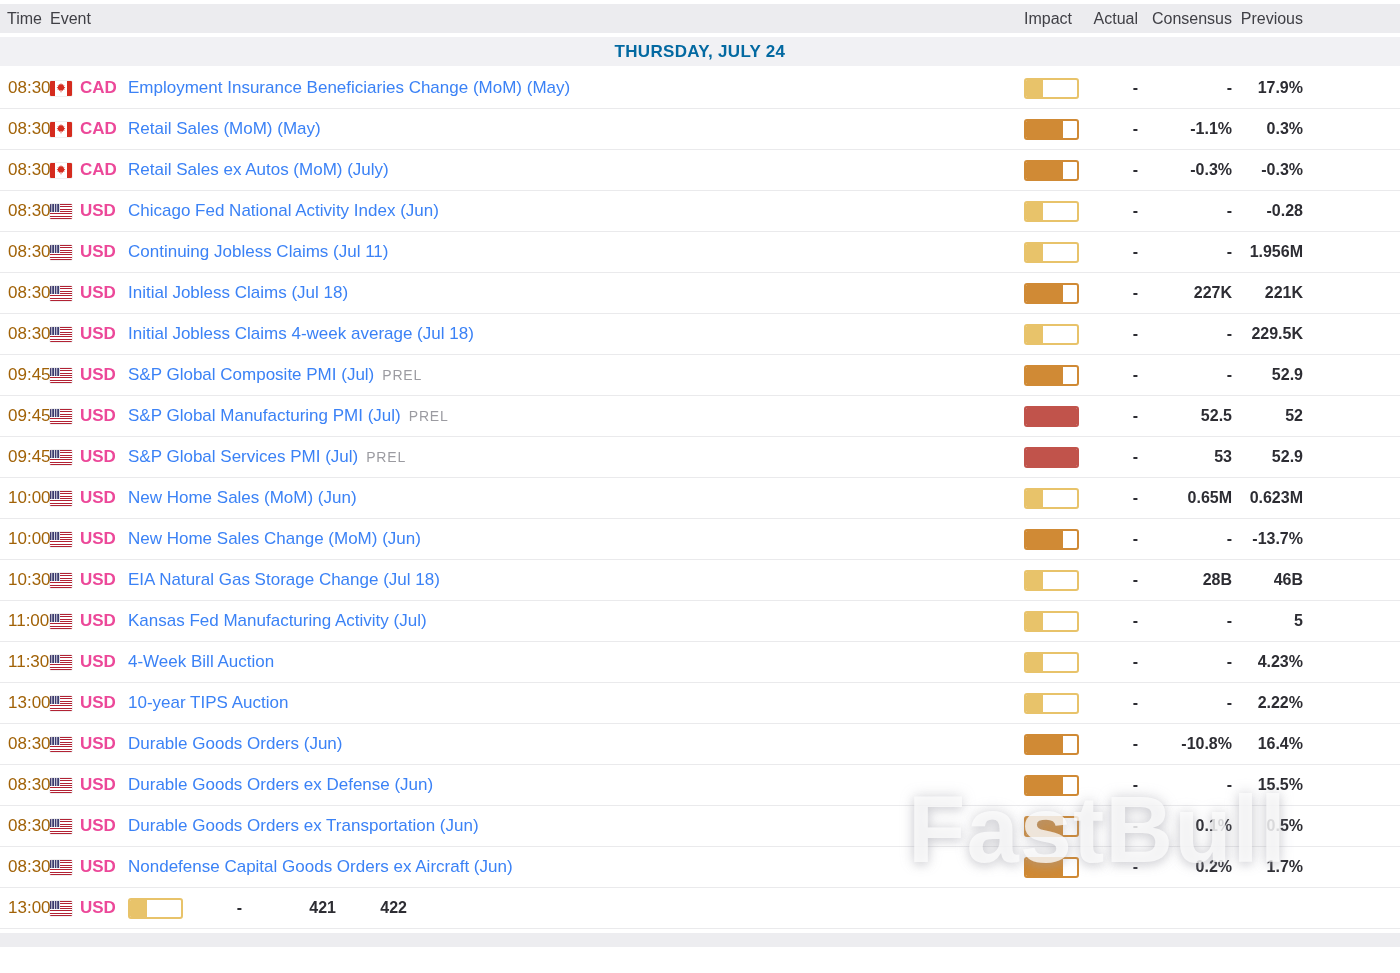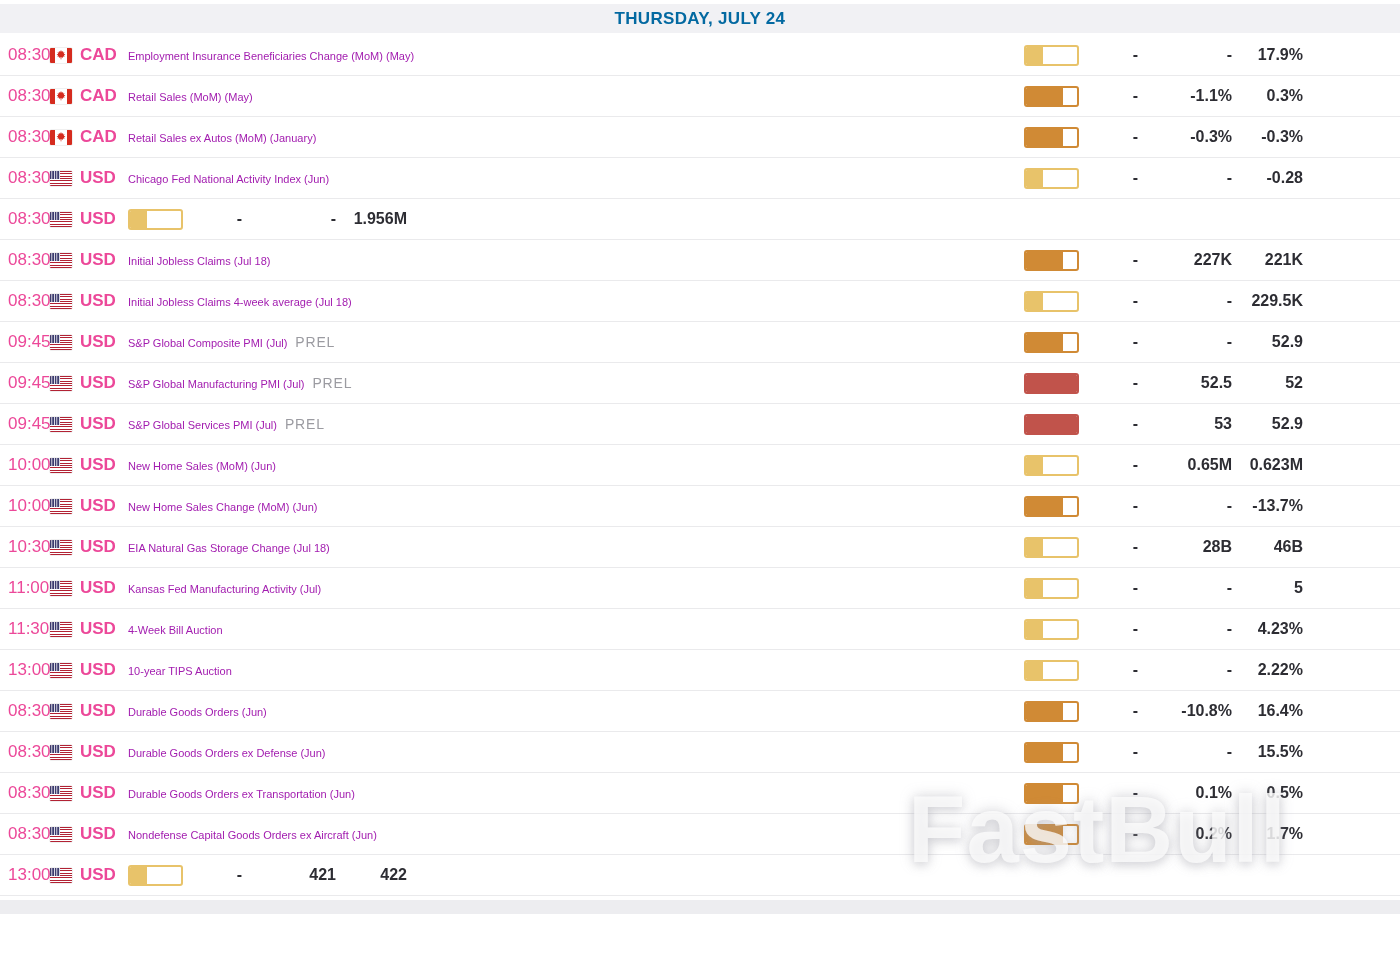--- a/index.html
+++ b/index.html
@@ -27,23 +27,23 @@
   .header-row .c-event { flex:1; }
 
   
   .day-separator { height:29px; margin:4px 0 2px 0; background:#f1f1f4;
     display:flex; align-items:center; justify-content:center; }
   .day-label { font-size:17px; font-weight:bold; color:#0369a1; letter-spacing:0.3px; }
 
   
   .event-row { display:flex; align-items:center; height:41px;
     border-bottom:1px solid #eaeaec; background:#fff; cursor:pointer; }
-  .event-row .c-time { font-size:17px; color:#ec4899;padding-left:8px; }
+  .event-row .c-time { font-size:17px; color:#a16207;padding-left:8px; }
   .event-row .c-cur { font-size:17px; color:#ec4899; }
-  .event-name { font-size:11px; color:#a21caf; }
+  .event-name { font-size:17px; color:#3b82f6; }
   .prel { font-size:14px; color:#9b9ba1; margin-left:8px; letter-spacing:0.8px; }
 
   .impact-bar { display:block; width:55px; height:21px; border:2px solid #ccc;
     border-radius:3px; background:#fff; overflow:hidden; }
   .impact-fill { display:block; height:100%; }
 
   .val { font-size:16px; font-weight:bold; color:#2d2d33; }
 
   
   .flag-box { width:22px; height:15px; position:relative; display:inline-block;
@@ -64,20 +64,28 @@
     text-shadow:0 0 14px rgba(150,150,160,0.40), 0 4px 8px rgba(170,170,180,0.25); }
 
   
   .bottom-band { height:14px; background:#ededf0; margin-top:4px; }
 </style>
 </head>
 <body>
 
 <div class="calendar">
 
+  <div class="header-row">
+    <span class="cell c-time">Time</span>
+    <span class="cell c-event">Event</span>
+    <span class="cell c-impact">Impact</span>
+    <span class="cell c-actual">Actual</span>
+    <span class="cell c-consensus">Consensus</span>
+    <span class="cell c-previous">Previous</span>
+  </div>
 
   <div id="days-container">
   <section>
     <div class="day-separator">
       <span class="day-label">THURSDAY, JULY 24</span>
     </div>
     <div class="day-events">
   <div class="event-row">
     <span class="cell c-time">08:30</span>
     <span class="cell c-flag">
@@ -128,21 +136,21 @@
     <span class="cell c-time">08:30</span>
     <span class="cell c-flag">
               <span class="flag-box flag-cad">
                 <svg viewBox="0 0 20 20">
                   <path d="M10 1 L11.5 4 L14 2.5 L13.5 5.5 L16.5 5 L15 7.5 L18 9 L15.5 10.5 L16.5 13 L13.5 12.5 L13.8 15.5 L11 13.5 L10.4 18 L9.6 18 L9 13.5 L6.2 15.5 L6.5 12.5 L3.5 13 L4.5 10.5 L2 9 L5 7.5 L3.5 5 L6.5 5.5 L6 2.5 L8.5 4 Z" fill="#d52b1e"></path>
                 </svg>
               </span>
             </span>
     <span class="cell c-cur">CAD</span>
     <span class="cell c-event">
-      <span class="event-name">Retail Sales ex Autos (MoM) (January)</span>
+      <span class="event-name">Retail Sales ex Autos (MoM) (July)</span>
     </span>
     <span class="cell c-impact">
       <span class="impact-bar" style="border-color: rgb(208, 138, 53);">
         <span class="impact-fill" style="background: rgb(208, 138, 53); width: 72%;"></span>
       </span>
     </span>
     <span class="cell c-actual val">-</span>
     <span class="cell c-consensus val">-0.3%</span>
     <span class="cell c-previous val">-0.3%</span>
   </div>
@@ -169,20 +177,23 @@
   </div>
 
   <div class="event-row">
     <span class="cell c-time">08:30</span>
     <span class="cell c-flag">
               <span class="flag-box flag-usd">
                 <span class="canton"></span>
               </span>
             </span>
     <span class="cell c-cur">USD</span>
+    <span class="cell c-event">
+      <span class="event-name">Continuing Jobless Claims (Jul 11)</span>
+    </span>
     <span class="cell c-impact">
       <span class="impact-bar" style="border-color: rgb(232, 195, 106);">
         <span class="impact-fill" style="background: rgb(232, 195, 106); width: 33%;"></span>
       </span>
     </span>
     <span class="cell c-actual val">-</span>
     <span class="cell c-consensus val">-</span>
     <span class="cell c-previous val">1.956M</span>
   </div>
 

